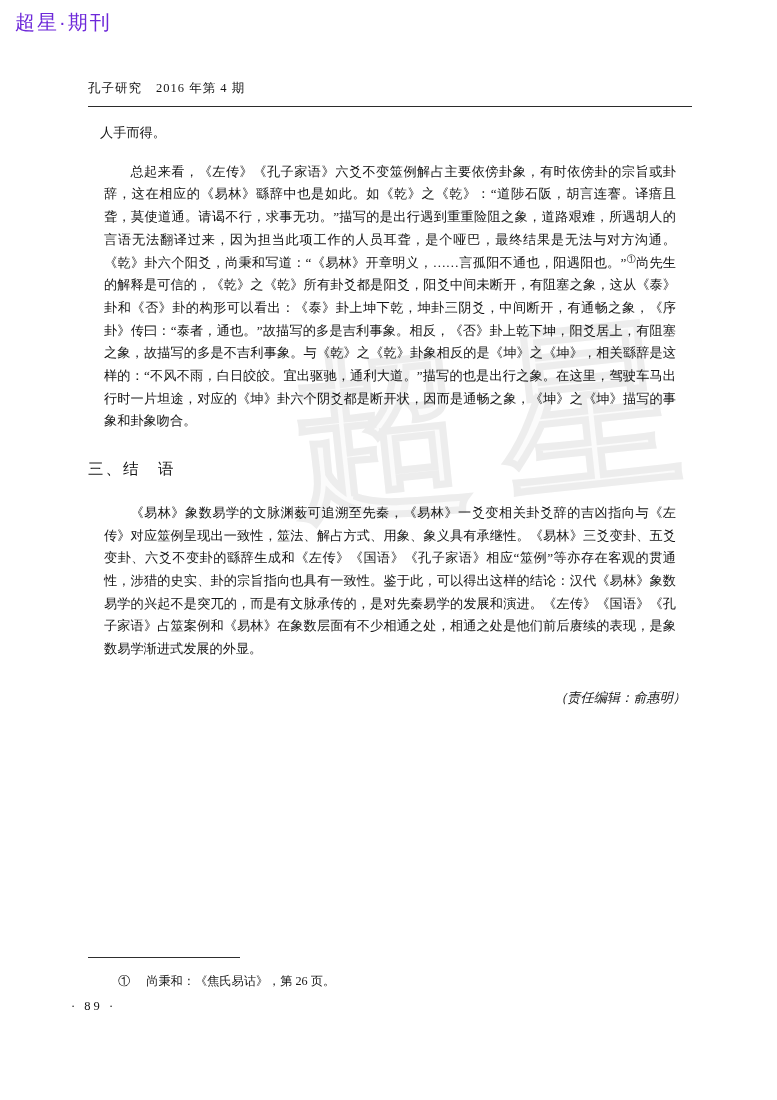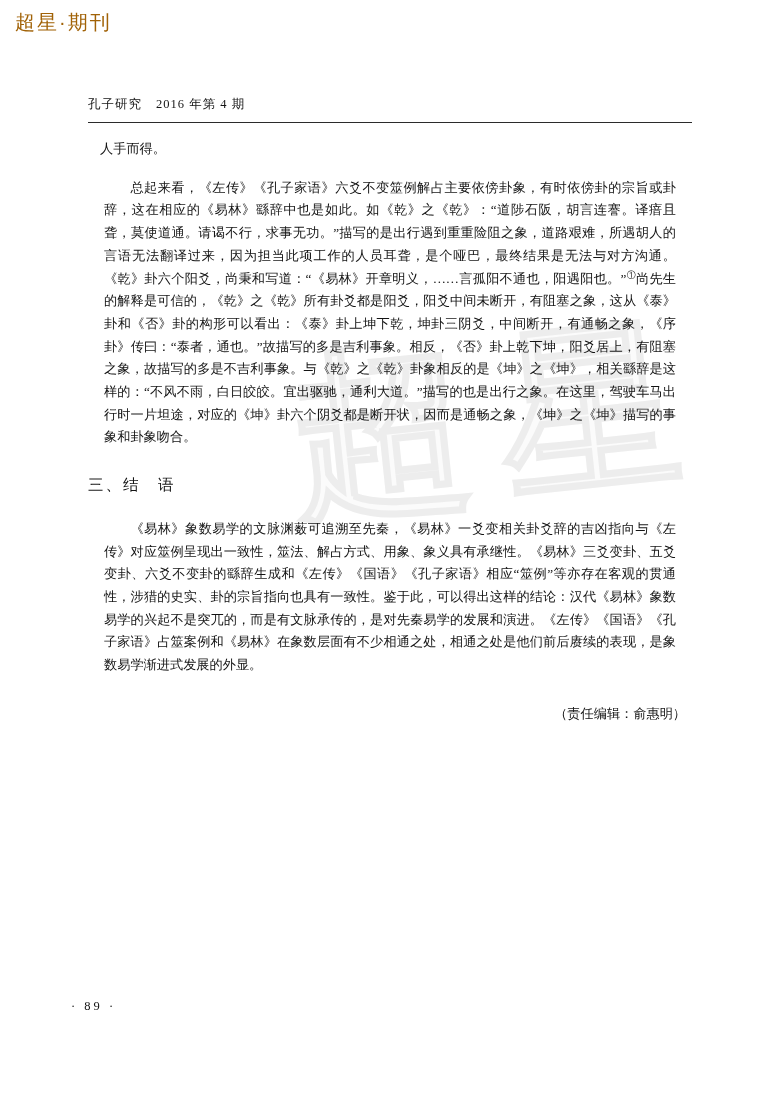--- a/index.html
+++ b/index.html
@@ -8,37 +8,37 @@
     width: 777px; height: 1100px;
     background: #ffffff;
     font-family: "Liberation Serif", "DejaVu Serif", serif;
     color: #141414;
     overflow: hidden;
   }
   .brand {
     position: absolute; top: 9px; left: 15px;
     font-family: "Liberation Sans", "DejaVu Sans", sans-serif;
     font-size: 20px; letter-spacing: 2px;
-    color: #a16207;
+    color: #6d28d9;
     z-index: 2;
   }
   .watermark {
     position: absolute; left: 290px; top: 300px;
     font-family: "Liberation Sans", "DejaVu Sans", sans-serif;
     font-size: 180px; font-weight: 700;
     color: rgba(0,0,0,0.015);
     -webkit-text-stroke: 1.5px #ededed;
     transform: rotate(-6deg);
     letter-spacing: 30px;
     z-index: 0;
     pointer-events: none;
     white-space: nowrap;
   }
   .content {
-    position: absolute; left: 88px; top: 96px; width: 604px;
+    position: absolute; left: 88px; top: 80px; width: 604px;
     z-index: 1;
   }
   .running-header {
     font-size: 12.5px; letter-spacing: 1px;
     padding-bottom: 9px;
     border-bottom: 1.5px solid #2b2b2b;
   }
   .running-header .journal { margin-right: 14px; }
   .body-text {
     font-size: 13.2px;
@@ -50,20 +50,21 @@
   sup.fnref { font-size: 9px; line-height: 0; vertical-align: super; }
   .section-heading {
     text-align: left;
     font-size: 15.5px; font-weight: 400;
     letter-spacing: 2px;
     margin: 25px 0 21px 0;
     text-indent: 0;
   }
   .editor-line {
     text-align: right;
+    font-style: italic;
     font-size: 13.2px;
     margin-top: 26px;
     padding-right: 6px;
   }
   .footnote-block {
     position: absolute; left: 88px; top: 957px; width: 604px;
     font-size: 12.2px; line-height: 20px;
     z-index: 1;
   }
   .footnote-rule {
@@ -101,16 +102,22 @@
 
       <p class="section-heading">三、结　语</p>
 
       <p class="para">《易林》象数易学的文脉渊薮可追溯至先秦，《易林》一爻变相关卦爻辞的吉凶指向与《左传》对应筮例呈现出一致性，筮法、解占方式、用象、象义具有承继性。《易林》三爻变卦、五爻变卦、六爻不变卦的繇辞生成和《左传》《国语》《孔子家语》相应“筮例”等亦存在客观的贯通性，涉猎的史实、卦的宗旨指向也具有一致性。鉴于此，可以得出这样的结论：汉代《易林》象数易学的兴起不是突兀的，而是有文脉承传的，是对先秦易学的发展和演进。《左传》《国语》《孔子家语》占筮案例和《易林》在象数层面有不少相通之处，相通之处是他们前后赓续的表现，是象数易学渐进式发展的外显。</p>
 
       <p class="editor-line">（责任编辑：俞惠明）</p>
     </div>
 
   </div>
 
+  <div class="footnote-block">
+    <div class="footnote-rule"></div>
+    <div class="footnote-line">
+      <span class="fn-marker">①</span><span>尚秉和：《焦氏易诂》，第 26 页。</span>
+    </div>
+  </div>
 
   <div class="page-number">· 89 ·</div>
 
 </div>
 
 </body></html>

